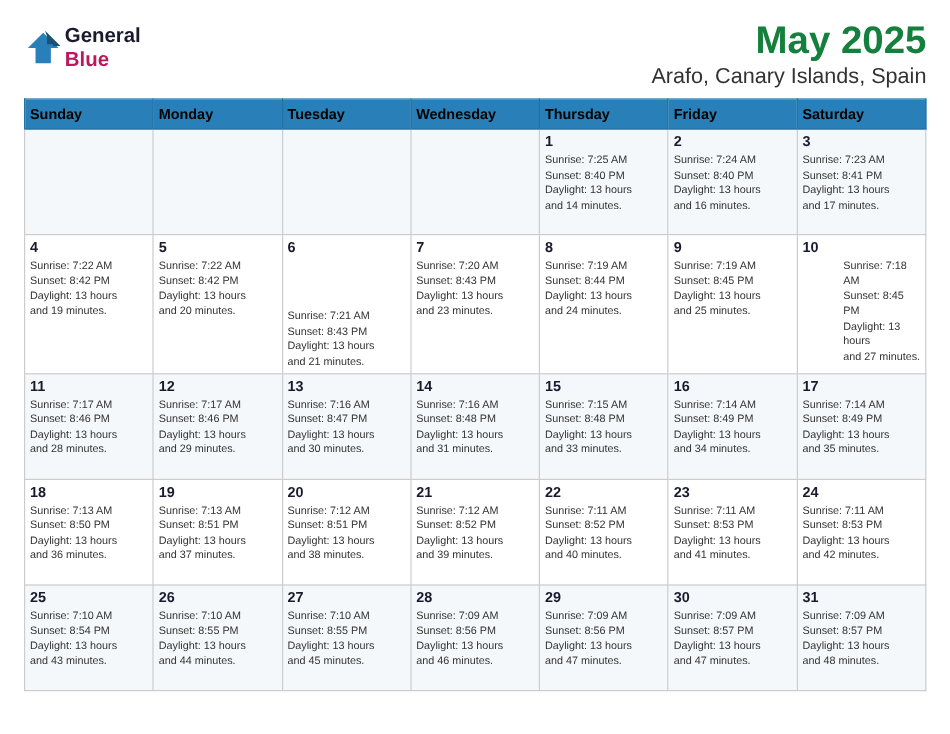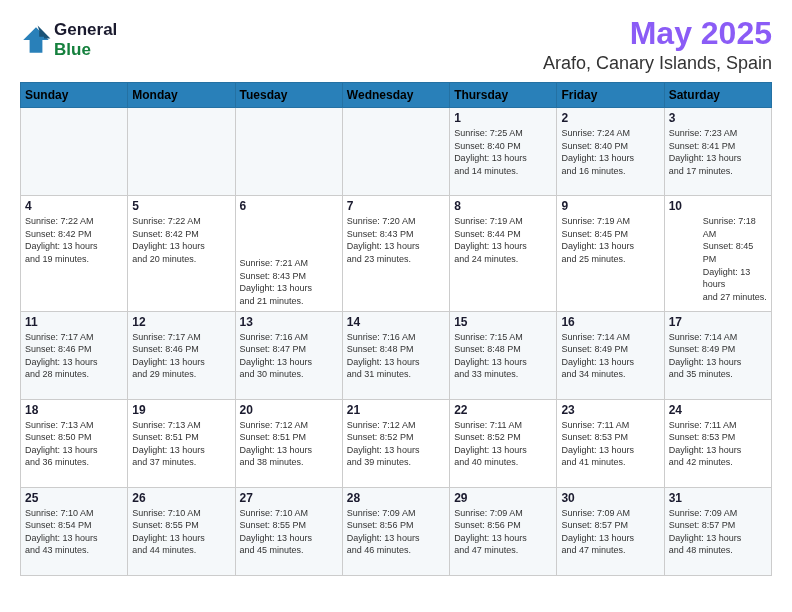--- a/index.html
+++ b/index.html
@@ -33,21 +33,21 @@
       width: 32px;
       height: 32px;
       margin-right: 2px;
     }
     .title-block {
       text-align: right;
     }
     .month-title {
       font-size: 32px;
       font-weight: bold;
-      color: #8b5cf6;
+      color: #15803d;
       line-height: 1.1;
     }
     .location {
       font-size: 18px;
       color: #333;
       margin-top: 2px;
     }
     .calendar {
       flex: 1;
       border: 1px solid #ccc;
@@ -100,21 +100,21 @@
 
 <div class="page">
   <div class="header">
     <div class="logo">
       <svg class="logo-icon" viewBox="0 0 40 40">
         <polygon points="20,4 36,20 28,20 28,36 12,36 12,20 4,20" fill="#2980b9"></polygon>
         <polygon points="22,2 38,18 30,18 30,16 24,16 24,8" fill="#1a5276"></polygon>
       </svg>
       <div>
         <div style="font-size:17px;font-weight:bold;color:#1a1a2e;line-height:1.15;">General</div>
-        <div style="font-size:17px;font-weight:bold;color:#15803d;line-height:1.15;">Blue</div>
+        <div style="font-size:17px;font-weight:bold;color:#be185d;line-height:1.15;">Blue</div>
       </div>
     </div>
     <div class="title-block">
       <div class="month-title">May 2025</div>
       <div class="location">Arafo, Canary Islands, Spain</div>
     </div>
   </div>
 
   <table class="calendar">
     <thead>

